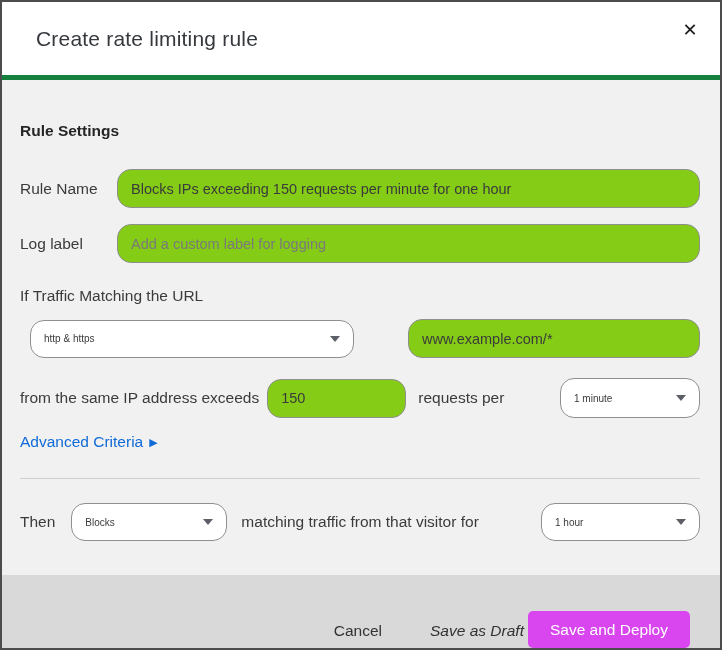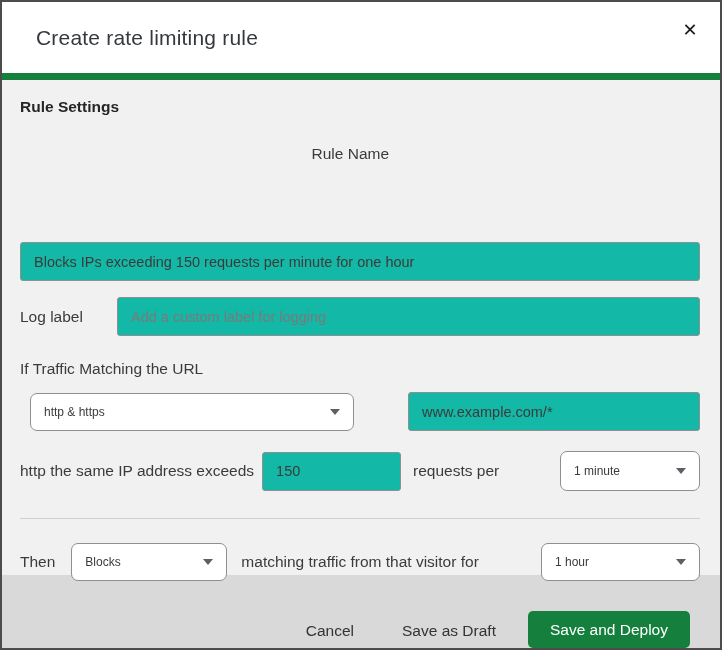--- a/index.html
+++ b/index.html
@@ -16,65 +16,65 @@
 
   
   .top-strip { position:absolute; top:0; left:48px; width:275px; height:4px; background:#131f2b; }
   .top-strip-dashed { position:absolute; top:0; left:323px; right:2px; height:0; border-top:2px dashed #6f6f6f; opacity:.55; }
 
   
   .header {
     position:relative; height:78px; background:#ffffff;
     display:flex; align-items:center;
     padding:0 34px;
-    border-bottom:7px solid #15803d;
+    border-bottom:5px solid #15803d;
   }
   .title { font-size:21px; font-weight:400; color:#35383c; letter-spacing:.2px; }
   .close-btn {
     position:absolute; top:14px; right:16px;
     width:28px; height:28px;
     background:none; border:none; cursor:pointer;
     font-size:18px; color:#1b1b1b; line-height:28px; text-align:center;
     font-family:"DejaVu Sans", sans-serif;
   }
 
   
   .body {
     height:495px; background:#f1f1f1;
     padding:0 20px 0 18px;
   }
-  .section-heading { padding-top:18px; font-size:15.5px; font-weight:bold; color:#262626; }
+  .section-heading { padding-top:42px; font-size:15.5px; font-weight:bold; color:#262626; }
 
   .row { display:flex; align-items:center; }
   .label { font-size:15.5px; color:#3b3b3b; }
 
-  .row-rule-name { margin-top:29px;flex-direction:column; }
+  .row-rule-name { margin-top:29px; }
   .row-rule-name .label-box { width:97px; flex:0 0 97px; }
   .row-log-label { margin-top:16px; }
   .row-log-label .label-box { width:97px; flex:0 0 97px; }
 
   input.text-input {
     height:39px; width:100%;
-    border:1px solid #8f8f8f; border-radius:3px;
-    background:#14b8a6; padding:0 13px;
+    border:1px solid #8f8f8f; border-radius:14px;
+    background:#84cc16; padding:0 13px;
     font-family:"Liberation Sans", sans-serif;
     font-size:14.5px; color:#3b3b3b;
     outline:none;
   }
   input.text-input::placeholder { color:#7a7a7a; opacity:1; }
 
   .intro-text { margin-top:24px; font-size:15.5px; color:#3b3b3b; }
 
   .row-url { margin-top:14px; }
   .select {
     height:38px;
-    border:1px solid #8f8f8f; border-radius:7px;
+    border:1px solid #8f8f8f; border-radius:14px;
     background:#ffffff; padding:0 13px;
     display:flex; align-items:center; justify-content:space-between;
-    font-size:12px; color:#3b3b3b; cursor:pointer;
+    font-size:10px; color:#3b3b3b; cursor:pointer;
   }
   .chevron {
     width:0; height:0; margin-left:10px;
     border-left:5px solid transparent; border-right:5px solid transparent;
     border-top:6px solid #5c6066;
   }
   .select-scheme { margin-left:10px; width:324px; flex:0 0 324px; }
   .input-url-box { flex:1; margin-left:16px;padding-left:38px; }
 
   .row-exceeds { margin-top:20px; }
@@ -97,25 +97,24 @@
   .footer {
     height:73px; background:#d9d9d9;
     display:flex; align-items:flex-end; justify-content:flex-end;
     padding-right:30px;
   }
   .text-btn {
     background:none; border:none; cursor:pointer;
     font-family:"Liberation Sans", sans-serif;
     font-size:15.5px; color:#333333; padding:8px 4px;
   }
-  .btn-draft { margin-left:40px; }
+  .btn-draft { margin-left:40px;font-style:italic; }
   .btn-primary {
-    margin-left:28px;
     height:37px; padding:8px 22px;
-    background:#15803d; color:#ffffff;
+    background:#d946ef; color:#ffffff;
     border:none; border-radius:5px; cursor:pointer;
     font-family:"Liberation Sans", sans-serif;
     font-size:15.5px;
   }
 </style>
 </head>
 <body>
 
 <div class="dialog">
   <div class="top-strip"></div>
@@ -146,29 +145,33 @@
       <div class="select select-scheme">
         <span>http &amp; https</span>
         <span class="chevron"></span>
       </div>
       <div class="input-url-box">
         <input class="text-input" type="text" value="www.example.com/*" style="">
       </div>
     </div>
 
     <div class="row row-exceeds">
-      <span class="label">http the same IP address exceeds</span>
+      <span class="label">from the same IP address exceeds</span>
       <input class="text-input input-requests" type="text" value="150" style="">
       <span class="label requests-per">requests per</span>
       <div class="select select-period">
         <span>1 minute</span>
         <span class="chevron"></span>
       </div>
     </div>
 
+    <a class="advanced" href="#">
+      <span class="advanced-label">Advanced Criteria</span>
+      <span class="advanced-arrow">▶</span>
+    </a>
 
     <hr class="divider">
 
     <div class="row row-then">
       <span class="label">Then</span>
       <div class="select select-action">
         <span>Blocks</span>
         <span class="chevron"></span>
       </div>
       <span class="label then-middle">matching traffic from that visitor for</span>

